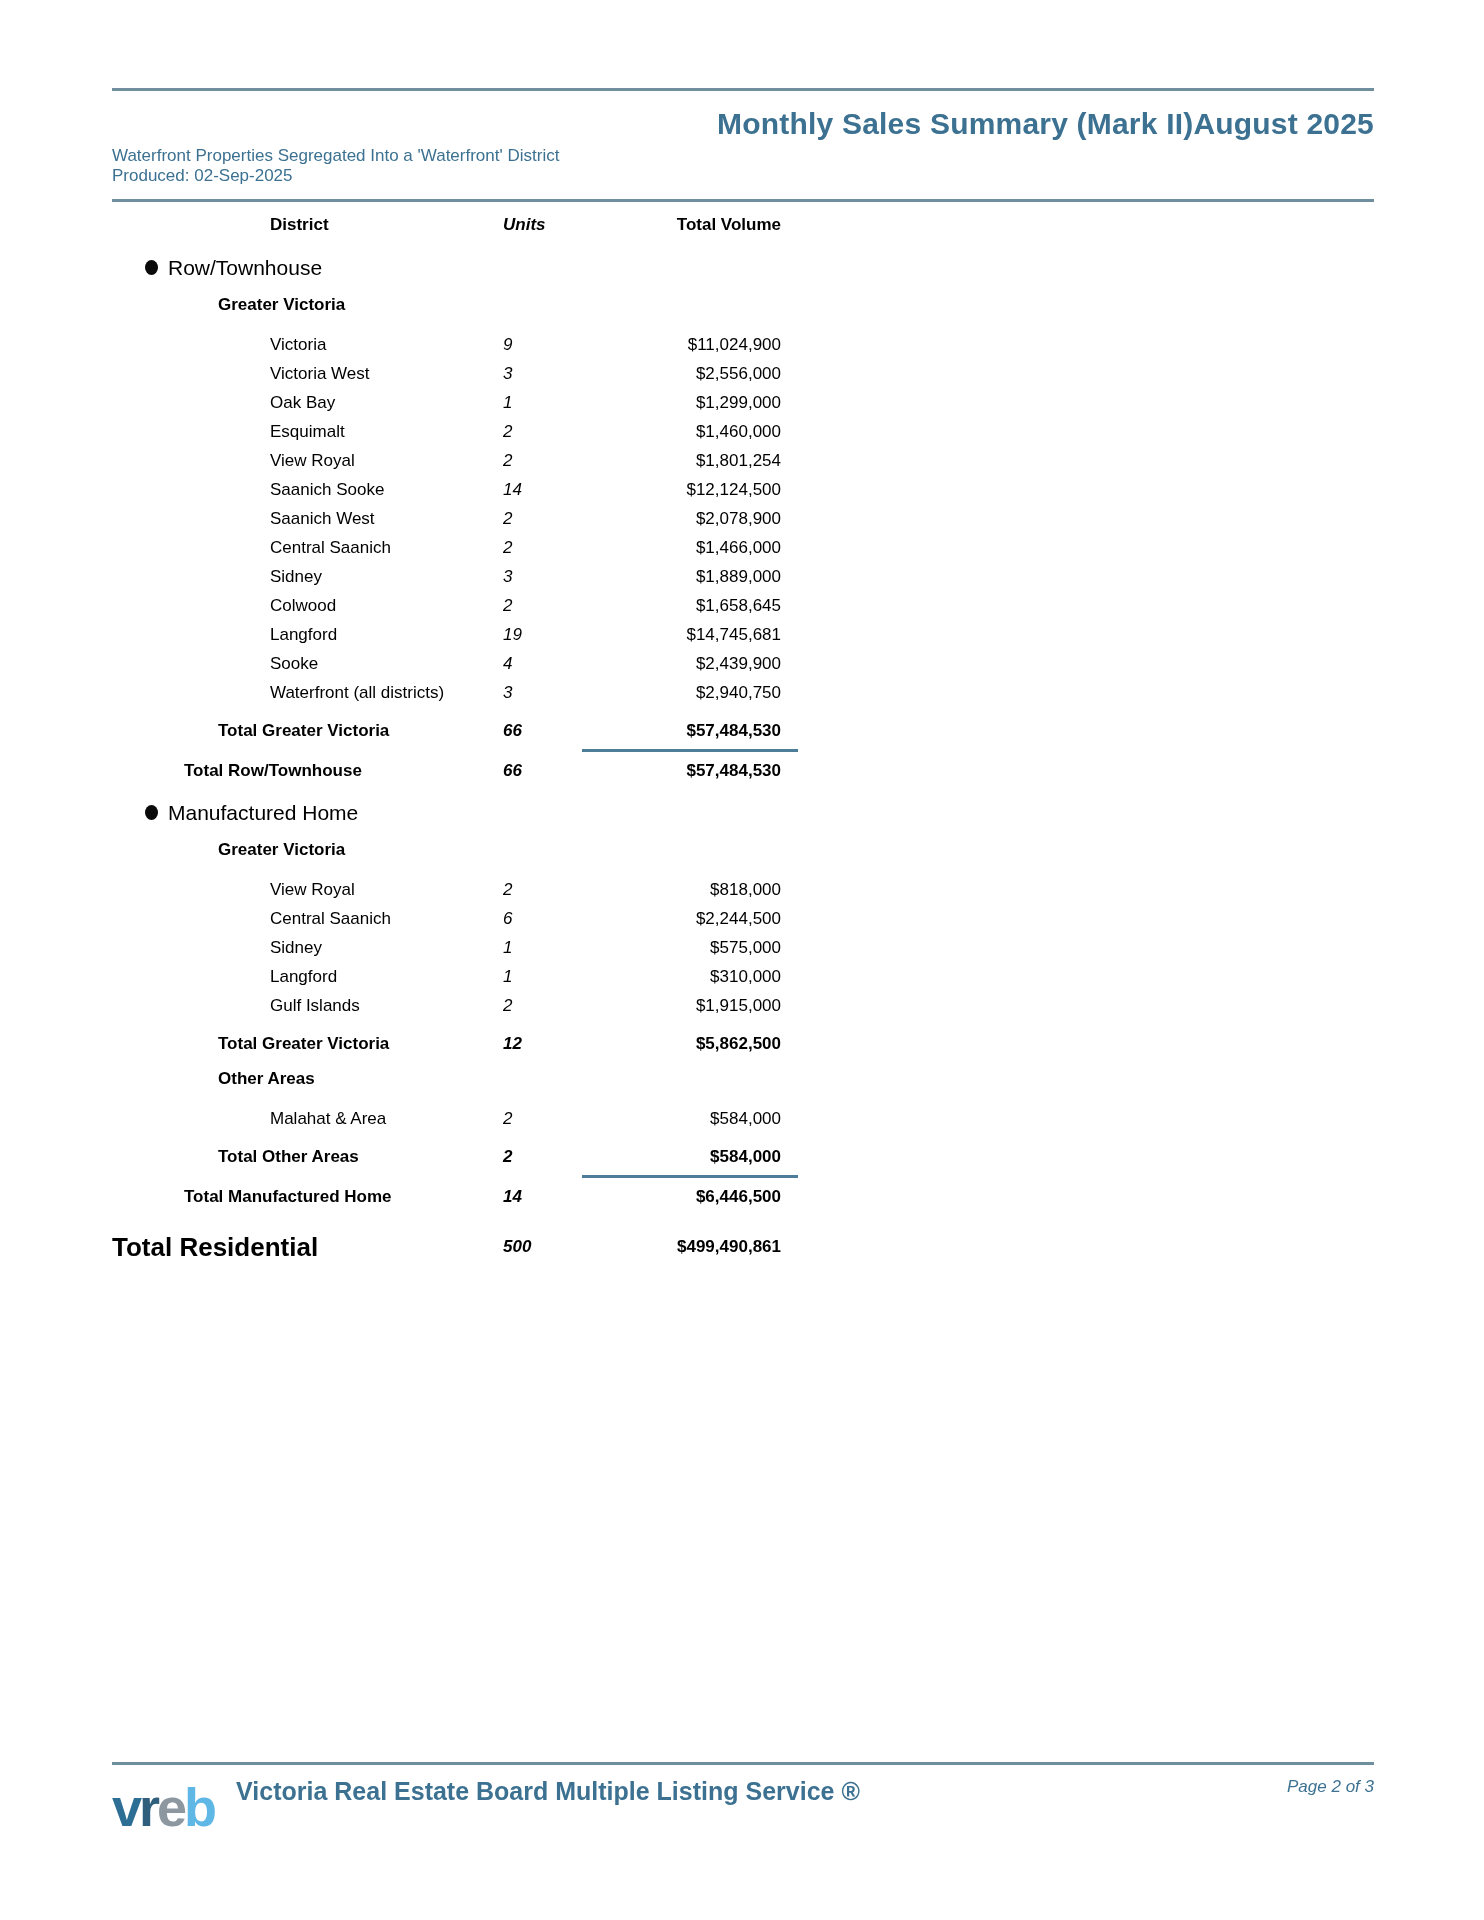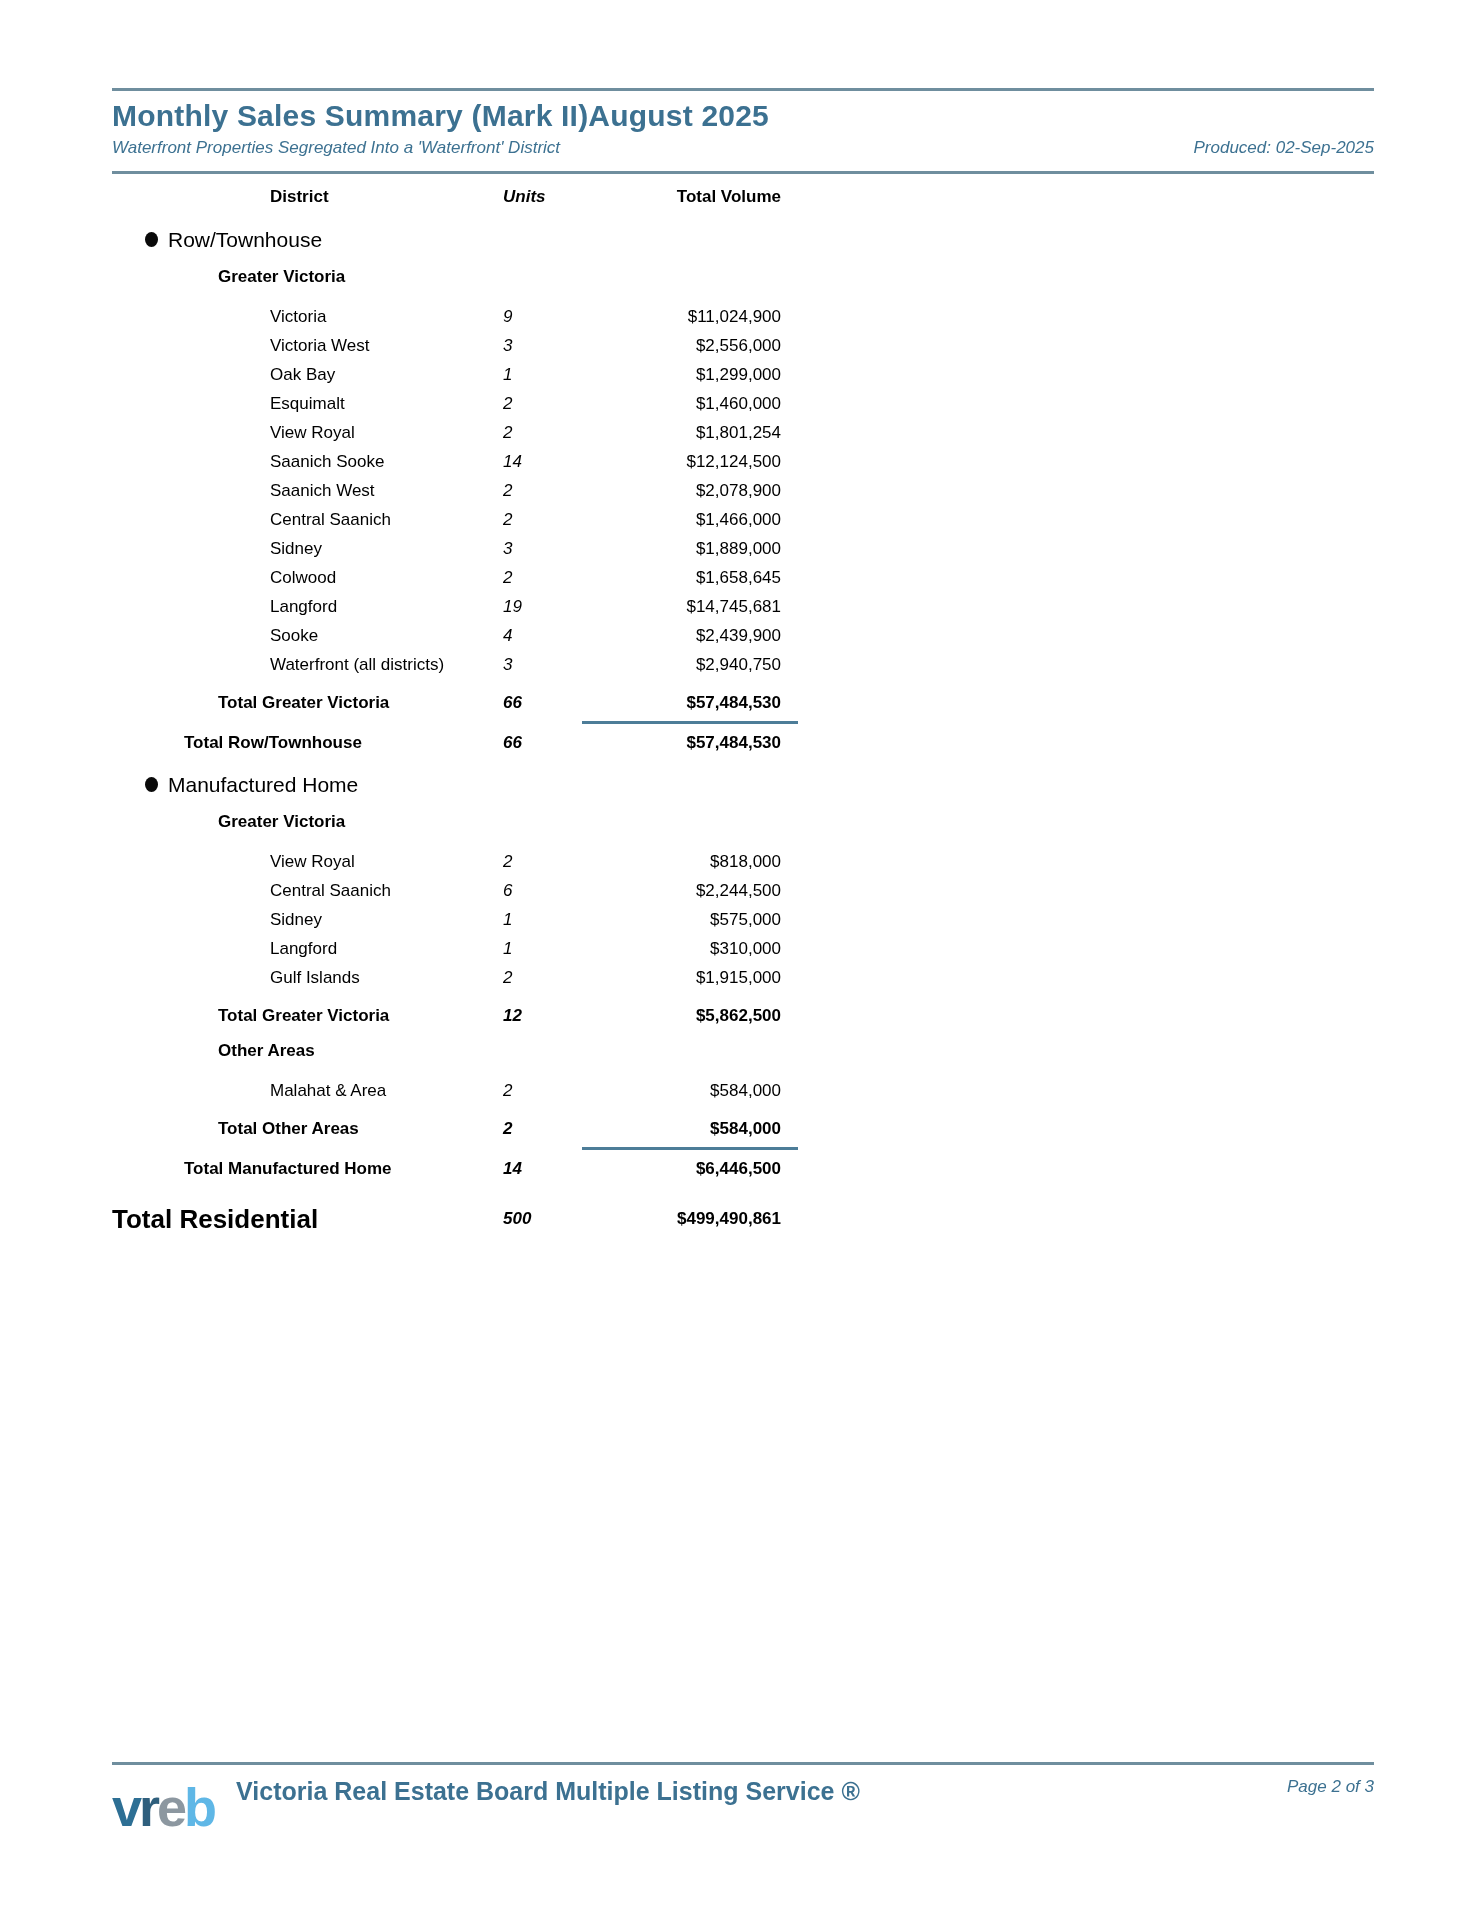--- a/index.html
+++ b/index.html
@@ -29,37 +29,37 @@
     width: 1262px;
   }
   .rule {
     height: 3px;
     background: var(--rule);
   }
   .rule-top { margin-top: 88px; }
   .rule-mid { margin-top: 13px; }
   .title-row {
     display: flex;
-    justify-content: flex-start;
+    justify-content: flex-end;
     align-items: baseline;
-    margin-top: 8px;
+    margin-top: 16px;
   }
   .doc-title, .doc-period {
     font-size: 30px;
     font-weight: bold;
     color: var(--accent);
     letter-spacing: 0.2px;
   }
   .subtitle-row {
     display: flex;
     justify-content: space-between;
     margin-top: 5px;
     font-size: 17px;
-    font-style: italic;
     color: var(--accent);
+    flex-direction: column;
   }
   
   .thead {
     position: relative;
     height: 30px;
     line-height: 30px;
     margin-top: 8px;
     font-size: 17px;
     font-weight: bold;
   }

